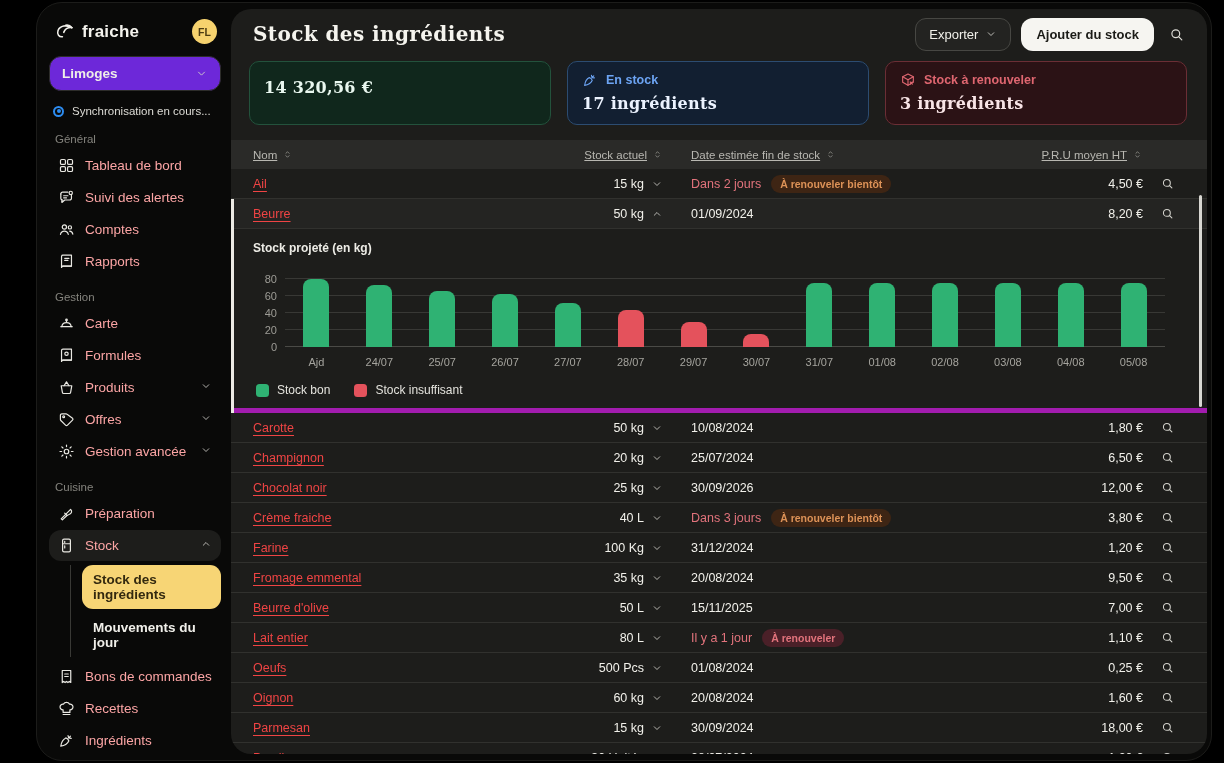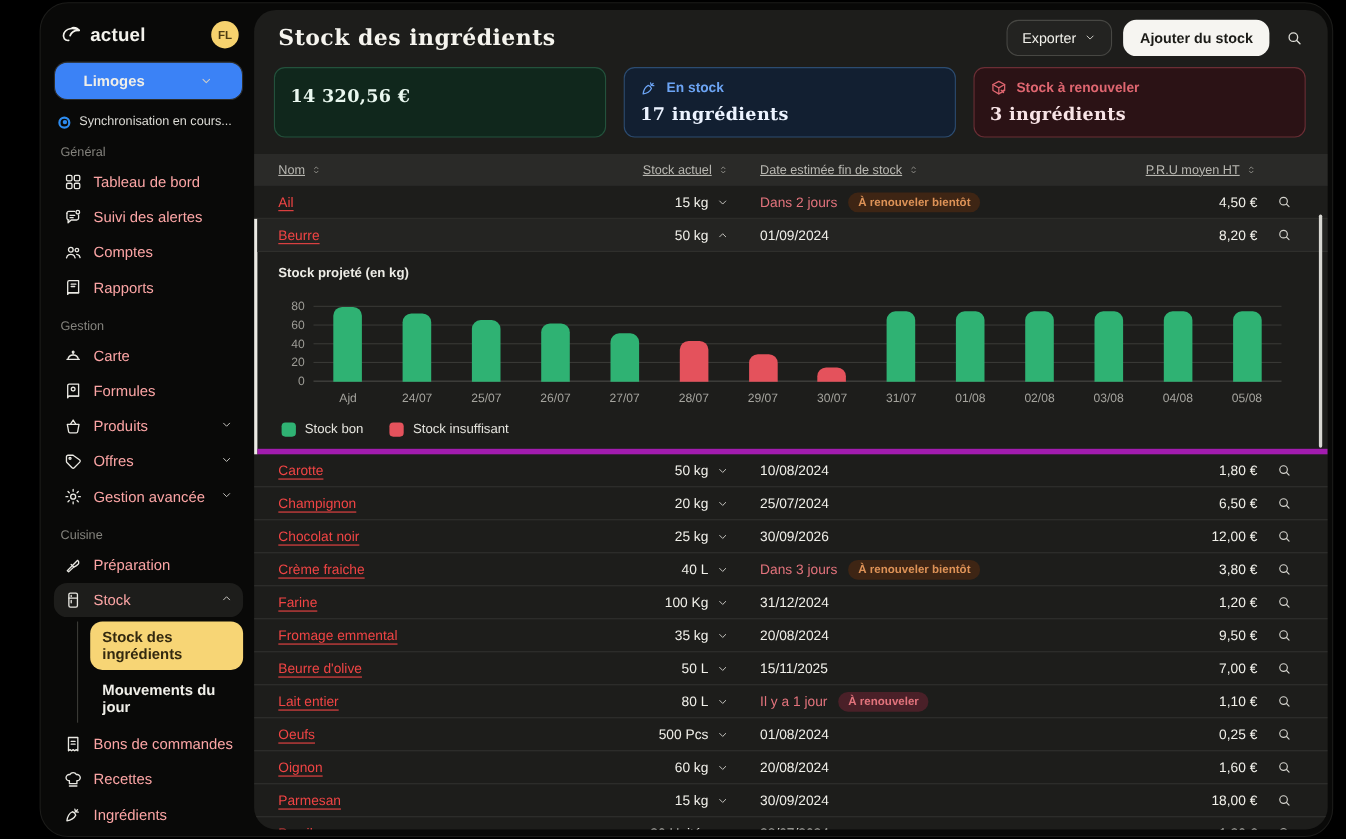--- a/index.html
+++ b/index.html
@@ -12,22 +12,22 @@
   .window { position:absolute; left:36px; top:2px; width:1176px; height:759px;
     background:#090908; border-radius:26px; display:flex; overflow:hidden;
     border:1px solid #1c1c1a; }
   
   .sidebar { width:194px; flex:0 0 194px; padding:10px 10px 0 12px; color:#efeee8; overflow:hidden; }
   .logo-row { display:flex; align-items:center; gap:7px; padding:6px 4px 4px 4px; }
   .logo-row svg { width:22px; height:22px; color:#f2f1eb; }
   .brand { font-size:17px; font-weight:bold; letter-spacing:.2px; color:#f4f3ed; }
   .avatar { margin-left:auto; width:25px; height:25px; border-radius:50%; background:#f6d26e;
     color:#4d3c12; font-size:10.5px; font-weight:bold; display:flex; align-items:center; justify-content:center; }
-  .location { margin:8px 0 2px 0; background:#3b82f6; border:1px solid #2d2d2a; border-radius:12px;
-    padding:9px 26px; display:flex; align-items:center; justify-content:space-between;
+  .location { margin:8px 0 2px 0; background:#6d28d9; border:1px solid #2d2d2a; border-radius:12px;
+    padding:9px 12px; display:flex; align-items:center; justify-content:space-between;
     font-size:13.5px; font-weight:bold; cursor:pointer; }
   .location svg { width:13px; height:13px; color:#cfcec8; }
   .sync { display:flex; gap:8px; align-items:center; font-size:11.5px; color:#dddcd6; padding:12px 4px 2px 4px; }
   .sync-dot { width:11px; height:11px; border-radius:50%; border:2px solid #2d8cf0; position:relative; flex:0 0 11px; }
   .sync-dot::after { content:""; position:absolute; left:1.5px; top:1.5px; width:4px; height:4px;
     border-radius:50%; background:#2d8cf0; }
   .section-label { color:#84837d; font-size:11.5px; margin:14px 6px 5px 6px; }
   .nav-item { display:flex; align-items:center; gap:10px; padding:7px 9px; margin:1px 0;
     font-size:13.5px; font-weight:normal; color:#fca5a5; border-radius:12px; cursor:pointer; }
   .nav-item svg { width:17px; height:17px; color:#e9e8e2; flex:0 0 17px; }
@@ -108,21 +108,21 @@
 
   <aside class="sidebar">
     <div class="logo-row">
       <span style="display: inline-flex;">
           <svg viewBox="0 0 24 24" fill="none" stroke="currentColor" stroke-width="1.7" stroke-linecap="round" stroke-linejoin="round">
             <path d="M20.5 7.2c-5.5-3.4-13-2-15 3.2-1.5 4 1.2 7.2 4.8 6.8"></path>
             <path d="M20.5 7.2c-4.3-.2-7.6 2-8.8 5.2"></path>
             <path d="M20.5 7.2c-1.4-2-4-3-6.6-2.6"></path>
           </svg>
         </span>
-      <span class="brand">actuel</span>
+      <span class="brand">fraiche</span>
       <span class="avatar">FL</span>
     </div>
     <div class="location">
       <span>Limoges</span>
       <span style="display: inline-flex;">
           <svg viewBox="0 0 24 24" fill="none" stroke="currentColor" stroke-width="1.7" stroke-linecap="round" stroke-linejoin="round">
             <path d="M6.5 9.5 12 15l5.5-5.5"></path>
           </svg>
         </span>
     </div>

